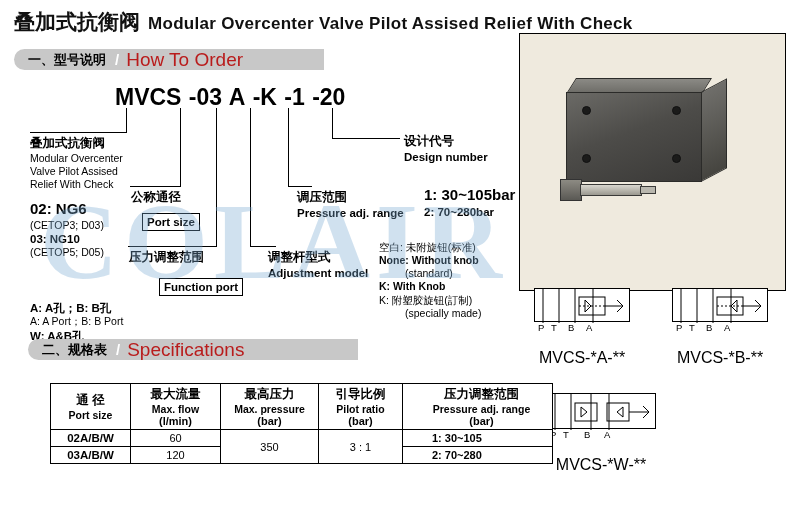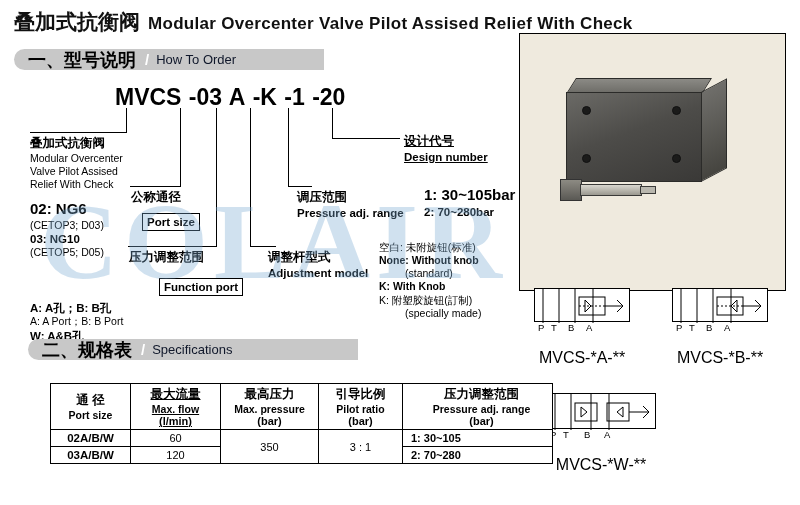--- a/index.html
+++ b/index.html
@@ -31,23 +31,23 @@
 
   
   .ribbon {
     position: absolute;
     height: 21px;
     background: #c8c8c8;
     border-radius: 11px 0 0 11px;
     display: flex; align-items: center;
     padding-left: 14px;
   }
-  .ribbon .cn { font-size: 18px; font-weight: bold; color: #000; }
+  .ribbon .cn { font-size: 13px; font-weight: bold; color: #000; }
   .ribbon .slash { color: #fff; font-size: 15px; font-weight: bold; margin: 0 7px 0 9px; }
-  .ribbon .en { font-size: 13px; color: #0f172a; font-weight: normal; text-align: right; }
+  .ribbon .en { font-size: 19px; color: #b91c1c; font-weight: normal; text-align: right; }
 
   #ribbon1 { left: 14px; top: 49px; width: 310px; }
   #ribbon2 { left: 28px; top: 339px; width: 330px; }
 
   
   .model-code {
     position: absolute;
     left: 115px; top: 84px;
     font-size: 23px; font-weight: bold; color: #000;
     letter-spacing: 0px;
@@ -167,21 +167,21 @@
     text-align: center;
     vertical-align: middle;
     padding: 2px 4px;
     font-size: 11px;
   }
   table.spec th { font-weight: bold; }
   table.spec th .l1 { font-size: 12.5px; font-weight: bold; display: block; }
   table.spec th .l2 { font-size: 10.5px; font-weight: bold; display: block; }
   table.spec th .l3 { font-size: 11px; font-weight: bold; display: block; }
   table.spec td.rowhead { font-weight: bold; font-size: 11.5px; }
-  table.spec td.range { text-align: left; padding-left: 8px; font-weight: bold; font-size: 11px; }
+  table.spec td.range { text-align: left; padding-left: 29px; font-weight: bold; font-size: 11px; }
 </style>
 </head>
 <body>
 
 <div class="page">
 
   <div class="title-row">
     <div class="title-cn">叠加式抗衡阀</div>
     <div class="title-en">Modular Overcenter Valve Pilot Assised Relief With Check</div>
   </div>
@@ -267,21 +267,21 @@
 
   <div class="ann" style="left:297px; top:190px; width:130px;">
     <div class="cn-h">调压范围</div>
     <div class="en-h">Pressure adj. range</div>
   </div>
   <div class="ann" style="left:424px; top:186px; width:110px;">
     <div style="font-weight:bold; font-size:15px;">1: 30~105bar</div>
     <div style="font-weight:bold; font-size:11.5px;">2: 70~280bar</div>
   </div>
 
-  <div class="ann" style="left:404px; top:134px; width:120px;text-decoration:underline;">
+  <div class="ann" style="left:404px; top:134px; width:120px;">
     <div class="cn-h">设计代号</div>
     <div class="en-h">Design number</div>
   </div>
 
   <div class="photo-panel">
     <div class="valve-top"></div>
     <div class="valve-side"></div>
     <div class="valve-body"></div>
     <div class="valve-nut"></div>
     <div class="valve-stem"></div>
@@ -373,21 +373,21 @@
     <span class="en">Specifications</span>
   </div>
 
   <table class="spec">
     <thead>
       <tr>
         <th style="width:80px;">
           <span class="l1">通 径</span>
           <span class="l2">Port size</span>
         </th>
-        <th style="width:90px;text-decoration:underline;">
+        <th style="width:90px;">
           <span class="l1">最大流量</span>
           <span class="l2">Max. flow</span>
           <span class="l3">(l/min)</span>
         </th>
         <th style="width:98px;">
           <span class="l1">最高压力</span>
           <span class="l2">Max. pressure</span>
           <span class="l3">(bar)</span>
         </th>
         <th style="width:84px;">

